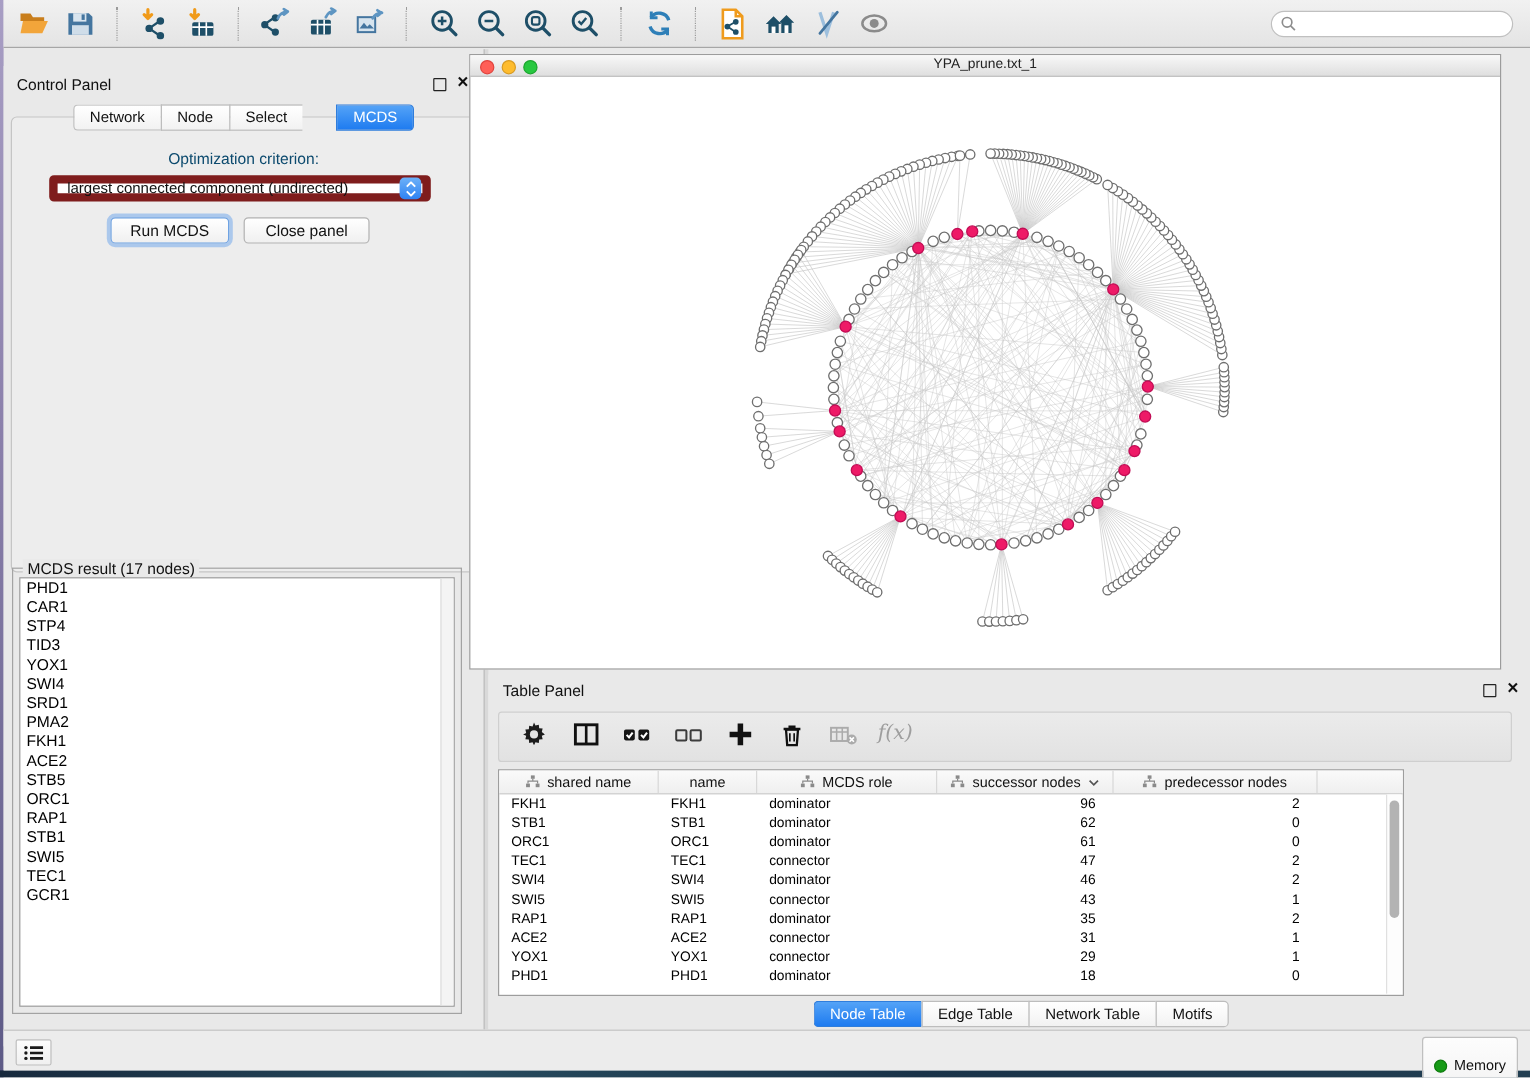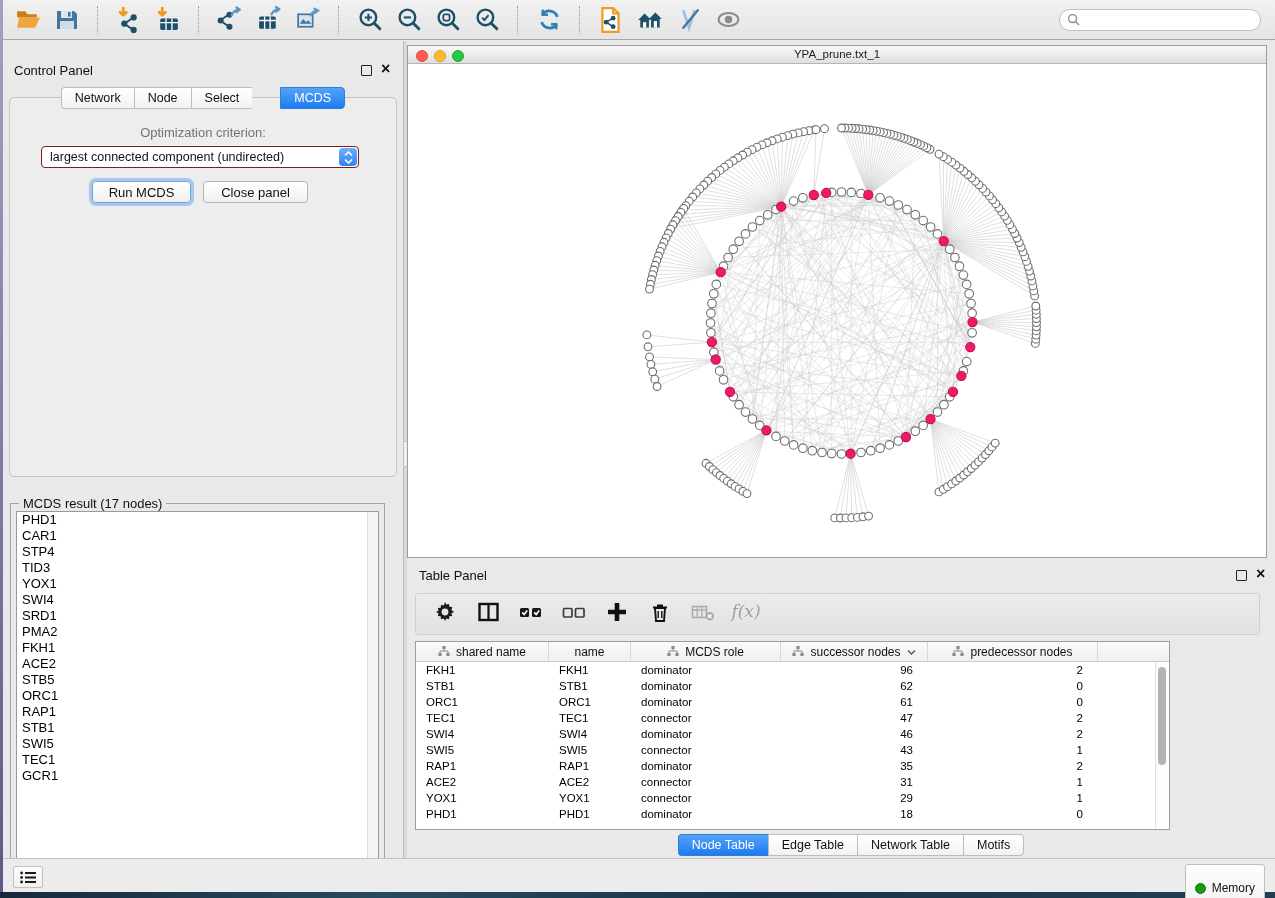--- a/index.html
+++ b/index.html
@@ -30,41 +30,41 @@
   #cp-float{position:absolute;left:358px;top:4px;}
   #cp-close{position:absolute;left:378px;top:3px;}
   #cp-tabs{position:absolute;left:0;top:32px;width:100%;display:flex;justify-content:center;z-index:3;}
   .seg-tab{height:20px;line-height:20px;padding:0 13px;font-size:12.5px;background:linear-gradient(#ffffff,#f2f2f2);
     border:1px solid #bdbdbd;border-right:none;color:#111;}
   .seg-tab:first-child{border-radius:4px 0 0 4px;}
   .seg-tab:last-child{border-radius:0 4px 4px 0;border-right:1px solid #bdbdbd;}
   .seg-tab.active{background:linear-gradient(#54a3f7,#1e7bf0);color:#fff;border-color:#2f7ddc;margin-left:28px;}
   #cp-inner{position:absolute;left:6px;top:42px;width:386px;height:378px;background:#ededed;
     border:1px solid #c5c5c5;border-radius:5px;}
-  #opt-label{position:absolute;left:0;top:70px;width:100%;text-align:center;font-size:13px;color:#737373;}
-  #opt-select{position:absolute;left:38px;top:91px;width:318px;height:22px;background:#fff;border:1px solid #7f1d1d;
+  #opt-label{position:absolute;left:0;top:70px;width:100%;text-align:center;font-size:13px;color:#0c4a6e;}
+  #opt-select{position:absolute;left:38px;top:91px;width:318px;height:22px;background:#fff;border:7px solid #7f1d1d;
     border-radius:4px;display:flex;align-items:center;box-sizing:border-box;}
   #opt-value{flex:1;font-size:12.5px;padding-left:8px;color:#111;white-space:nowrap;overflow:hidden;}
   #opt-stepper{width:18px;height:18px;margin-right:1px;border-radius:4px;background:linear-gradient(#6db1f8,#2e82f2);
     display:flex;flex-direction:column;align-items:center;justify-content:center;gap:1px;}
   .cp-btn{position:absolute;height:22px;background:linear-gradient(#ffffff,#f0f0f0);border:1px solid #b3b3b3;
     border-radius:4px;font-size:13px;color:#111;display:flex;align-items:center;justify-content:center;box-sizing:border-box;}
   #run-btn{left:89px;top:126px;width:99px;border-color:#6fa3e3;box-shadow:0 0 0 3px rgba(90,155,235,.45);}
   #closepanel-btn{left:200px;top:126px;width:105px;}
   #mcds-fieldset{position:absolute;left:7px;top:418px;width:375px;height:372px;border:1px solid #a3a3a3;
-    border-radius:0;box-sizing:border-box;margin-top:30px;}
+    border-radius:0;box-sizing:border-box;}
   #mcds-legend{position:absolute;left:8px;top:-8px;background:#e9e9e9;padding:0 4px;font-size:13px;color:#111;}
   #mcds-list{position:absolute;left:5px;top:7px;right:5px;bottom:5px;background:#fff;border:1px solid #9a9a9a;overflow:hidden;}
   #mcds-scroll{position:absolute;top:0;right:0;width:10px;height:100%;background:#f4f4f4;border-left:1px solid #ddd;}
   .mcds-item{font-size:13px;line-height:16px;padding-left:5px;color:#000;}
   
   #splitter-v{left:403px;top:41px;width:4px;height:817px;background:#d9d9d9;border-left:1px solid #bcbcbc;box-sizing:border-box;}
   #splitter-grip{position:absolute;left:-1px;top:400px;width:5px;height:26px;background:#efefef;border:1px solid #c2c2c2;box-sizing:border-box;}
   
-  #net-window{left:407px;top:45px;width:860px;height:513px;background:#fff;border:1px solid #9c9c9c;box-sizing:border-box;}
+  #net-window{left:391px;top:45px;width:860px;height:513px;background:#fff;border:1px solid #9c9c9c;box-sizing:border-box;}
   #net-titlebar{height:17px;background:linear-gradient(#f8f8f8,#dfdfdf);border-bottom:1px solid #b5b5b5;position:relative;}
   #net-title{position:absolute;left:0;top:2px;width:100%;text-align:center;font-size:11.5px;color:#222;}
   .traffic{position:absolute;top:3.5px;width:10px;height:10px;border-radius:50%;}
   #tl-red{left:8px;background:#ff5f57;border:0.5px solid #e0443e;}
   #tl-yellow{left:26px;background:#febc2e;border:0.5px solid #d89b22;}
   #tl-green{left:44px;background:#28c840;border:0.5px solid #1da62f;}
   #graph-svg{display:block;}
   
   #table-panel{left:407px;top:562px;width:860px;height:296px;background:#e9e9e9;}
   #tp-title{position:absolute;left:12px;top:6px;}

